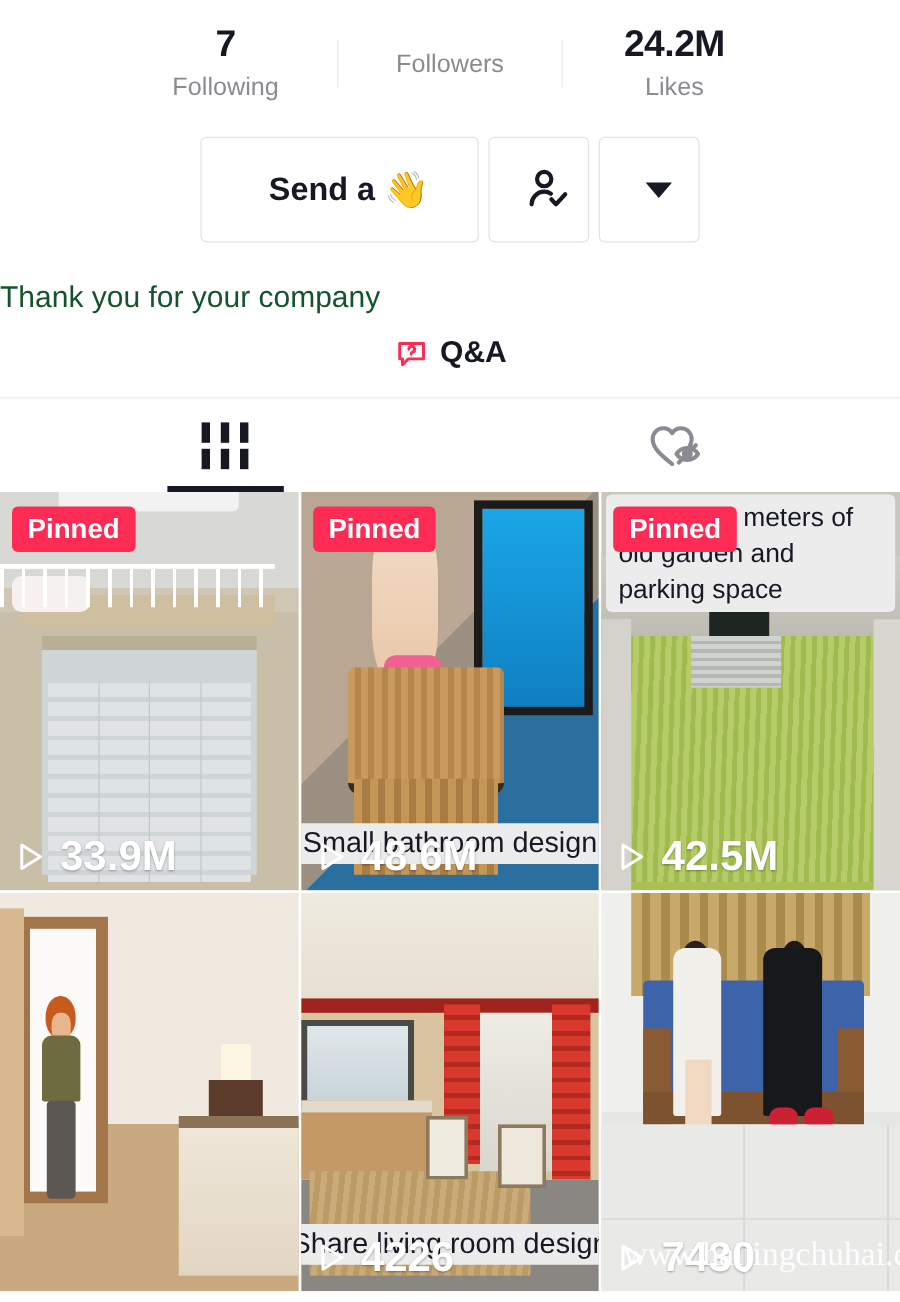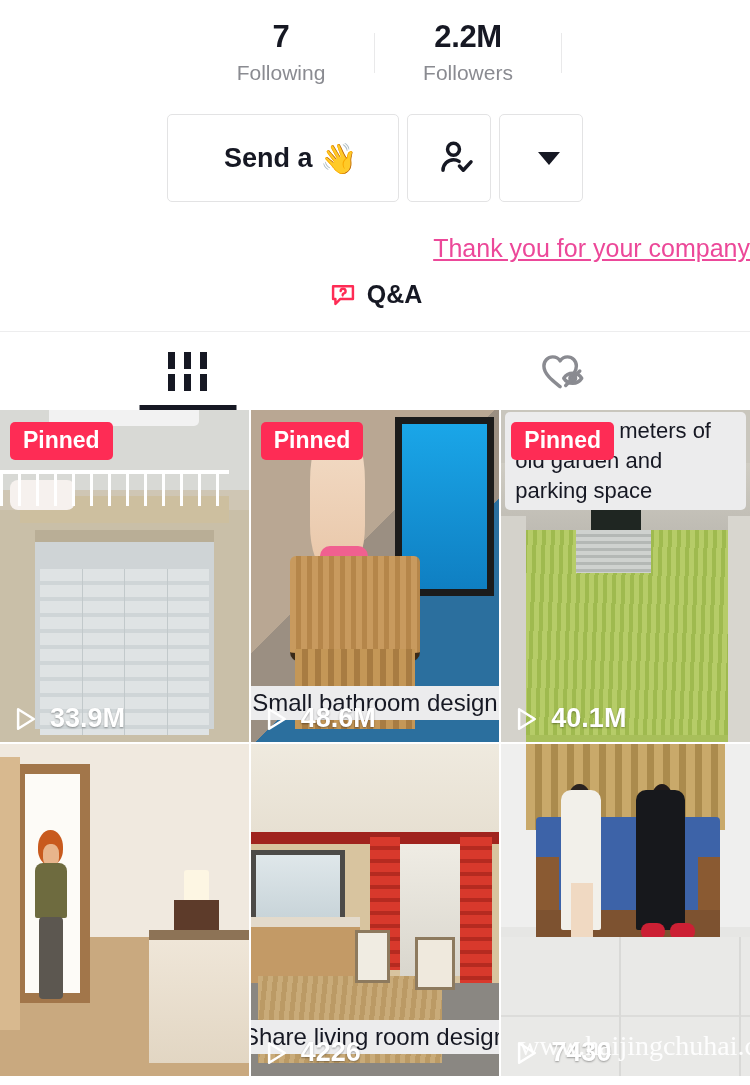--- a/index.html
+++ b/index.html
@@ -42,22 +42,22 @@
   .btn-label {
     font-size: 27px; font-weight: bold; color: #161823;
     display: flex; align-items: center; gap: 8px;
   }
   .wave { font-size: 30px; }
   .caret { width: 0; height: 0; border-left: 11px solid transparent;
            border-right: 11px solid transparent; border-top: 13px solid #161823; }
 
   
   .bio {
-    text-align: right; margin-top: 30px;
-    font-size: 25px; color: #ec4899; line-height: 32px; text-decoration: underline;
+    text-align: left; margin-top: 30px;
+    font-size: 25px; color: #14532d; line-height: 32px;
   }
   .qa-row {
     margin-top: 16px; display: flex; align-items: center;
     justify-content: center; gap: 9px;
   }
   .qa-label { font-size: 25px; font-weight: bold; color: #161823; }
 
   
   .divider { width: 100%; height: 1px; background: #ededee; margin-top: 22px; }
   .tabs { display: flex; height: 78px; position: relative; }
@@ -87,21 +87,21 @@
     font-size: 23px; font-weight: bold;
     padding: 4px 13px 6px; border-radius: 5px; line-height: 28px;
     z-index: 5;
   }
   .views {
     position: absolute; left: 10px; bottom: 8px;
     display: flex; align-items: center; gap: 10px; z-index: 4;
   }
   .play-tri { flex: none; }
   .views-count {
-    font-size: 27px; font-weight: bold; color: #fff;
+    font-size: 35px; font-weight: bold; color: #fff;
     text-shadow: 0 1px 2px rgba(0,0,0,.35);
   }
   .caption-box {
     position: absolute; background: #ececed; color: #161823;
     font-size: 24px; line-height: 26px; padding: 4px 10px;
     border-radius: 5px; z-index: 3; white-space: nowrap;
   }
   .cap-bottom { left: 50%; transform: translateX(-50%); bottom: 22px; }
   .cap-top { left: 4px; right: 4px; top: 2px; white-space: normal;
              text-align: left; font-size: 22px; line-height: 30px; }
@@ -242,24 +242,27 @@
 
 <div class="screen">
 
   <div class="stats">
     <div class="stat">
       <div class="stat-value">7</div>
       <div class="stat-label">Following</div>
     </div>
     <div class="stat-sep"></div>
     <div class="stat">
-      <div class="stat-value">2.2M</div>
       <div class="stat-label">Followers</div>
     </div>
     <div class="stat-sep"></div>
+    <div class="stat">
+      <div class="stat-value">24.2M</div>
+      <div class="stat-label">Likes</div>
+    </div>
   </div>
 
   <div class="actions">
     <div class="btn btn-primary">
       <span class="btn-label">
         <span>Send a</span>
         <span class="wave">👋</span>
       </span>
     </div>
     <div class="btn btn-icon">
@@ -357,21 +360,21 @@
           <div class="step"></div>
         <div class="wallL"></div>
           <div class="wallR"></div>
       </div>
       <div class="caption-box cap-top">50 square meters of old garden and parking space</div>
       <div class="pinned">Pinned</div>
       <div class="views">
         <svg class="play-tri" width="30" height="30" viewBox="0 0 24 24" fill="none" stroke="#fff" stroke-width="2" stroke-linejoin="round">
           <path d="M6.5 4.2L19 12 6.5 19.8z"></path>
         </svg>
-        <span class="views-count">40.1M</span>
+        <span class="views-count">42.5M</span>
       </div>
     </div>
 
     <div class="cell">
       <div class="thumb t4">
         <div class="door"></div>
           <div class="doorpanel"></div>
         <div class="lamp"></div>
           <div class="nstand"></div>
           <div class="bed"></div>

